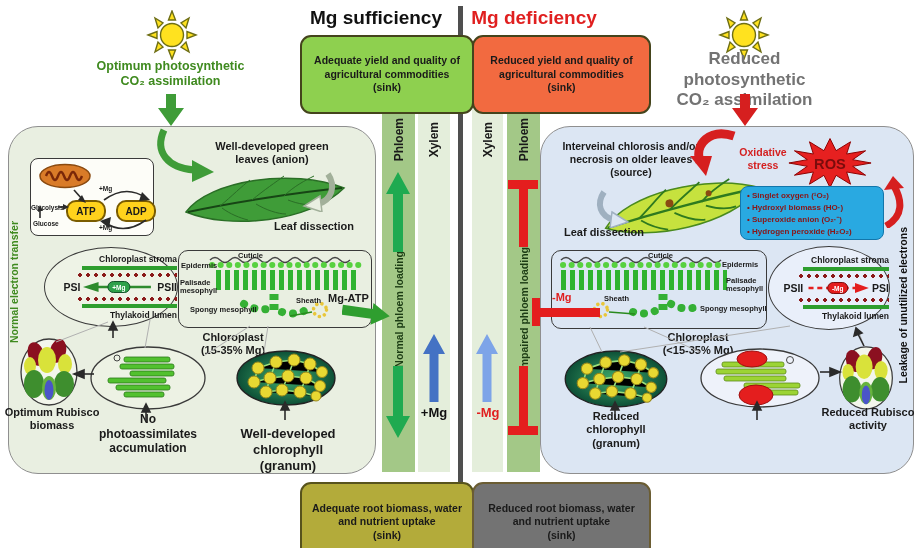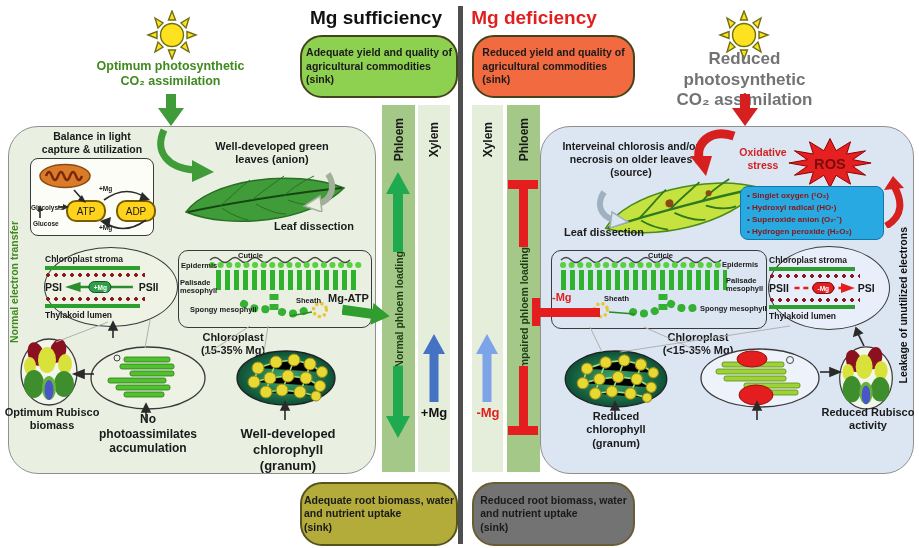--- a/index.html
+++ b/index.html
@@ -3,27 +3,27 @@
 <meta charset="utf-8">
 <style>
   html,body{margin:0;padding:0;background:#fff}
   #canvas{position:relative;width:919px;height:548px;background:#fff;overflow:hidden;
           font-family:"Liberation Sans",sans-serif;color:#1a1a1a}
   .abs{position:absolute}
   .txt{font-weight:700;white-space:pre-line;text-align:center;line-height:1.22}
   .flexc{display:flex;align-items:center;justify-content:center}
   .vtxt{writing-mode:vertical-rl;transform:rotate(180deg);font-weight:700;white-space:nowrap}
   .panel{border:1.5px solid #8f8f8f;border-radius:30px}
-  .rbox{border:2px solid #44441c;border-radius:22px;display:flex;align-items:center;justify-content:center;
-        font-weight:700;white-space:pre-line;line-height:1.3;font-size:10.5px;padding:2px}
+  .rbox{border:2px solid #44441c;border-radius:11px;display:flex;align-items:center;justify-content:center;
+        font-weight:700;text-align:center;white-space:pre-line;line-height:1.3;font-size:10.5px;padding:10px}
   .col{top:105px;height:367px}
-  .pill{background:#ffd21c;border:2px solid #7a5c00;border-radius:10px;font-weight:400;
+  .pill{background:#ffd21c;border:2px solid #7a5c00;border-radius:10px;font-weight:700;
         display:flex;align-items:center;justify-content:center;font-size:10px}
   .oval{border:1.5px solid #3a3a3a;border-radius:50%;display:flex;flex-direction:column;
-        align-items:flex-start;justify-content:center;gap:2px}
+        align-items:flex-end;justify-content:center;gap:2px}
   .strip{height:4px;background:#2e9e2e;width:72%}
   .dots{height:6px;width:76%;background-image:radial-gradient(circle at 3px 3px,#8b1a1a 1.7px,transparent 2.1px);
         background-size:8px 6px}
   .tbar{background:#e41e1e}
   .small-lab{font-weight:700;font-size:7.5px;line-height:1.1;white-space:pre-line}
   .ros-item{font-weight:700;font-size:8px;color:#8b1515;line-height:1.5;white-space:nowrap}
   .ros-item::before{content:"•  "}
   .mgpill{position:absolute;left:50%;top:50%;transform:translate(-50%,-50%);color:#fff;font-weight:700;
           font-size:6.5px;padding:1.5px 4px;border-radius:8px;white-space:nowrap}
 </style>
@@ -131,22 +131,20 @@
     <polygon points="13,32 0,14 8,14 8,0 18,0 18,14 26,14" fill="#d61f1f"></polygon>
     </svg>
 
   <div class="abs rbox" style="left:300px;top:482px;width:150px;height:56px;background:#b3ab3a;border-color:#57531c">Adequate root biomass, water
 and nutrient uptake
 (sink)</div>
   <div class="abs rbox" style="left:472px;top:482px;width:155px;height:56px;background:#737373;border-color:#6b5d33">Reduced root biomass, water
 and nutrient uptake
 (sink)</div>
 
-  <div class="abs txt" style="left:26px;top:130px;width:132px;font-size:10.5px">Balance in light
-capture &amp; utilization</div>
 
   <div class="abs" style="left:30px;top:158px;width:122px;height:76px;background:#fdfdf8;border:1.5px solid #3a3a3a;border-radius:8px"></div>
   <svg class="abs" style="left:38px;top:163px" width="54" height="27" viewBox="0 0 54 27">
     <ellipse cx="27" cy="13" rx="25" ry="11.5" fill="#d97b28" stroke="#8a4a10" stroke-width="1.5"></ellipse>
     <path d="M8,13 q3,-8 6,0 q3,8 6,0 q3,-8 6,0 q3,8 6,0 q3,-8 6,0 q3,8 6,0" fill="none" stroke="#7a2808" stroke-width="2.4"></path>
     </svg>
   <div class="abs" style="left:31px;top:204px;font-size:6.5px;font-weight:700">Glycolysis</div>
   <div class="abs" style="left:33px;top:220px;font-size:6.5px;font-weight:700">Glucose</div>
   <div class="abs pill" style="left:66px;top:200px;width:36px;height:18px">ATP</div>
   <div class="abs pill" style="left:116px;top:200px;width:36px;height:18px">ADP</div>
@@ -332,21 +330,21 @@
         <path d="M42,40 C50,46 60,50 68,52"></path>
       <path d="M76,36 C86,42 98,46 106,46"></path>
         <path d="M108,32 C118,36 130,38 138,36"></path>
       </g>
     <circle cx="72" cy="26" r="4" fill="#8a4a12"></circle>
       <circle cx="112" cy="20" r="3" fill="#8a4a12"></circle>
     </svg>
 
   <div class="abs" style="left:740px;top:186px;width:144px;height:54px;background:#29a9e1;border:1.5px solid #1276ab;border-radius:8px;padding:3px 6px;box-sizing:border-box">
     <div class="ros-item">Singlet oxygen (¹O₂)</div>
-    <div class="ros-item">Hydroxyl radical (HO·)</div>
+    <div class="ros-item">Hydroxyl biomass (HO·)</div>
     <div class="ros-item">Superoxide anion (O₂·⁻)</div>
     <div class="ros-item">Hydrogen peroxide (H₂O₂)</div>
   </div>
 
   <svg class="abs" style="left:878px;top:176px" width="32" height="52" viewBox="0 0 32 52">
     <path d="M8,50 C26,40 24,24 16,10" fill="none" stroke="#d61f1f" stroke-width="7"></path>
     <polygon points="6,14 15,0 26,12" fill="#d61f1f"></polygon>
     </svg>
 
   <svg class="abs" style="left:592px;top:186px" width="44" height="42" viewBox="0 0 44 42">

